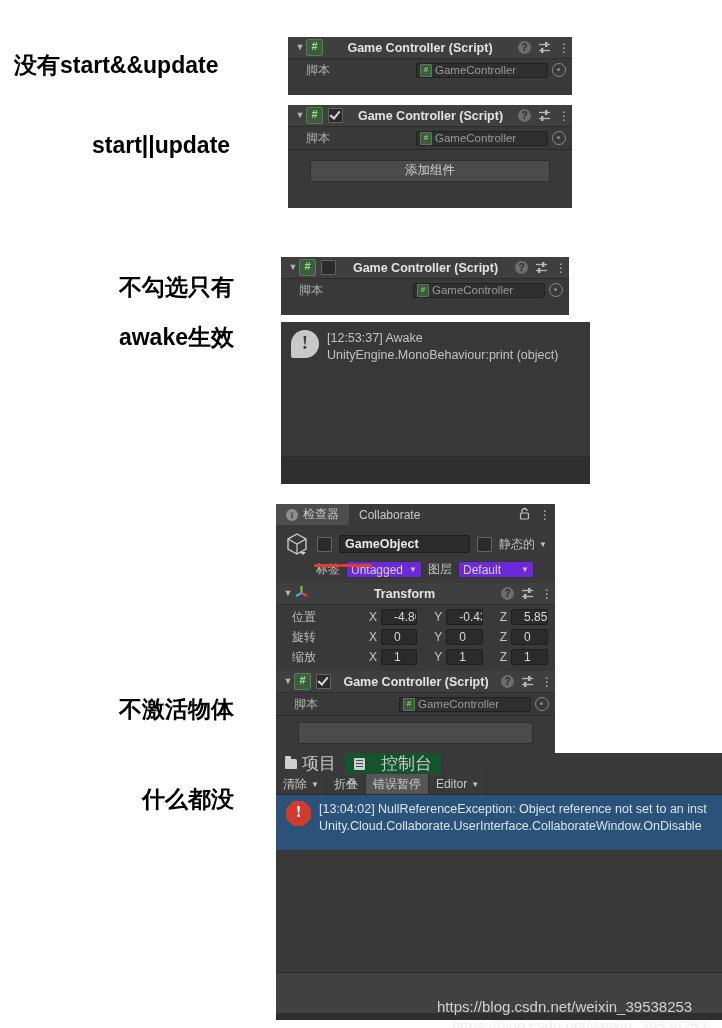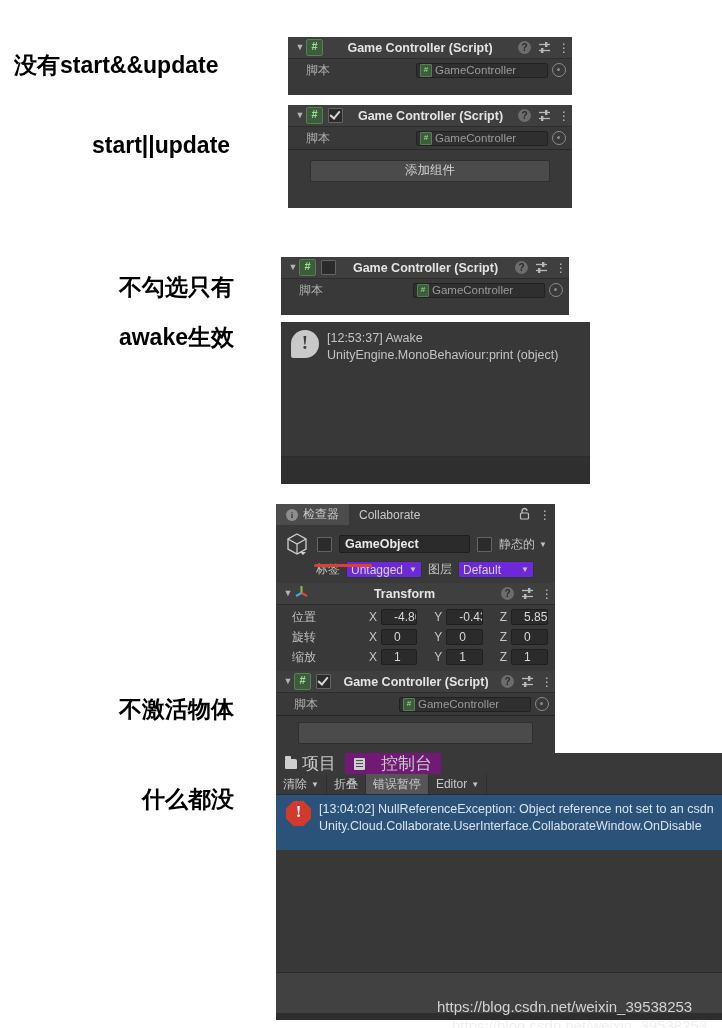--- a/index.html
+++ b/index.html
@@ -391,21 +391,21 @@
     background: #393939;
   }
   .btm-tab {
     display: flex;
     align-items: center;
     gap: 5px;
     padding: 0 9px;
     font-size: 17px;
     color: #c8c8c8;
   }
-  .btm-tab.active { background: #701a75; gap: 16px; }
+  .btm-tab.active { background: #14532d; gap: 16px; }
   .folder-ico {
     width: 12px; height: 10px;
     background: #cfcfcf;
     border-radius: 1px 2px 1px 1px;
     position: relative;
   }
   .folder-ico::before {
     content: "";
     position: absolute;
     left: 0; top: -3px;
@@ -782,21 +782,21 @@
       </div>
       <div class="tb-btn">
         <span>Editor</span>
         <span class="caret">▼</span>
       </div>
     </div>
 
     <div class="err-row">
       <span class="err-icon"></span>
       <span class="errtext">
-        <span>[13:04:02] NullReferenceException: Object reference not set to an csdn</span><br>
+        <span>[13:04:02] NullReferenceException: Object reference not set to an inst</span><br>
         <span>Unity.Cloud.Collaborate.UserInterface.CollaborateWindow.OnDisable</span>
       </span>
     </div>
     <div class="err-foot"></div>
 
     <div style="height:122px; background:#383838;"></div>
     <div style="height:1px; background:#2a2a2a;"></div>
     <div style="height:40px; background:#414141;"></div>
     <div style="height:22px; background:#2e2e2e;"></div>
   </div>

